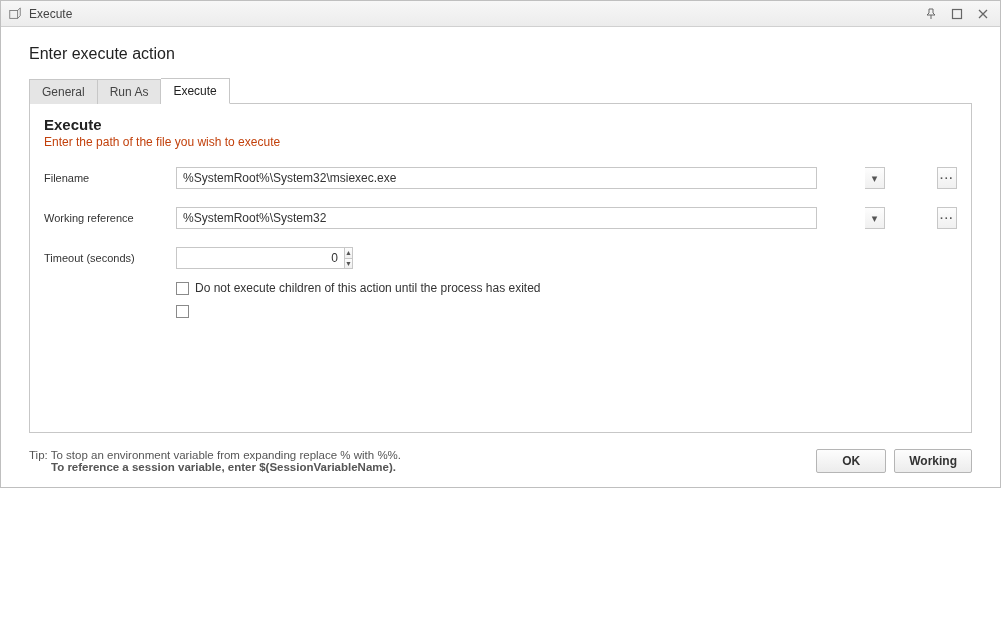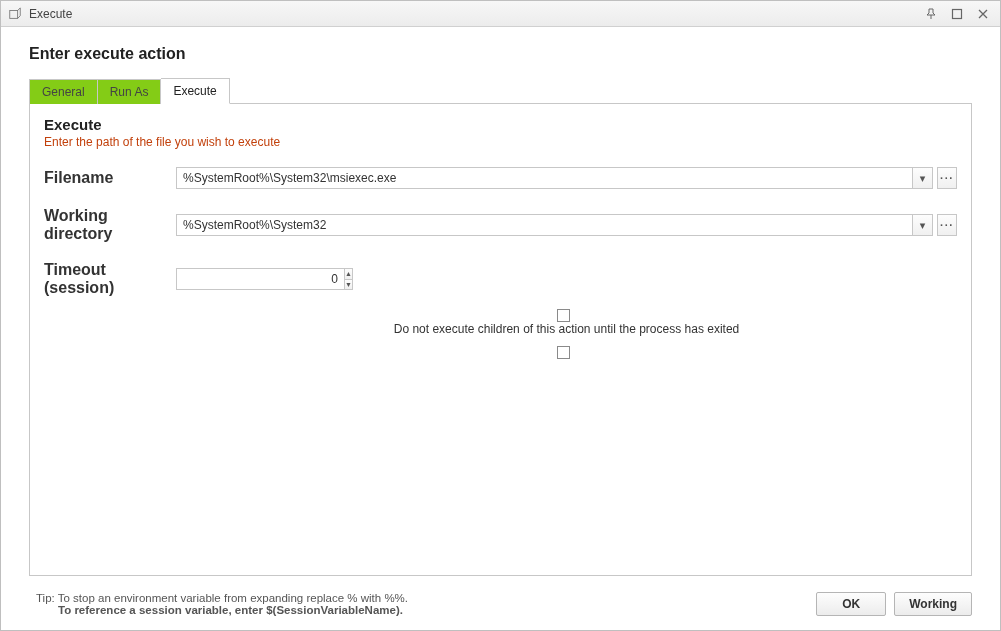--- a/index.html
+++ b/index.html
@@ -7,21 +7,21 @@
       font-family: "Segoe UI", Tahoma, sans-serif;
       font-size: 12px;
       background: #fff;
       color: #333;
       width: 1001px;
       height: 631px;
       overflow: hidden;
     }
     .window {
       width: 1001px;
-      height: 631px;
+      height: 488px;
       border: 1px solid #bfbfbf;
       background: #fff;
       display: flex;
       flex-direction: column;
     }
     .titlebar {
       height: 26px;
       background: linear-gradient(#f7f7f7, #ececec);
       border-bottom: 1px solid #d0d0d0;
       display: flex;
@@ -48,37 +48,37 @@
 
     .content {
       flex: 1;
       padding: 18px 28px 10px 28px;
       display: flex;
       flex-direction: column;
       overflow: hidden;
     }
     .page-title {
       font-size: 16px;
-      font-weight: 700;
+      font-weight: 400;
       color: #222;
       margin-bottom: 14px;
     }
 
     .tabs {
       display: flex;
       align-items: flex-end;
       border-bottom: 1px solid #c7c7c7;
       position: relative;
       z-index: 2;
     }
     .tab {
       padding: 5px 12px 5px 12px;
       border: 1px solid #c7c7c7;
       border-bottom: none;
-      background: #84cc16;
+      background: #e5e5e5;
       margin-right: 0px;
       position: relative;
       top: 1px;
       font-size: 12px;
       color: #444;
       cursor: pointer;
     }
     .tab + .tab { border-left: none; }
     .tab.active {
       background: #fff;
@@ -108,28 +108,29 @@
     }
 
     .form-row {
       display: flex;
       align-items: center;
       margin-bottom: 18px;
     }
     .form-row.tight { margin-bottom: 12px; }
     .form-label {
       width: 132px;
-      font-weight: 700;
-      color: #333;
-      font-size: 16px;
+      font-weight: 400;
+      color: #333;
+      font-size: 11px;
     }
     .form-control {
       flex: 1;
       display: flex;
       align-items: stretch;
+      gap: 48px;
     }
     .textinput {
       flex: 1;
       border: 1px solid #c7c7c7;
       padding: 3px 6px;
       font-size: 12px;
       font-family: inherit;
       color: #333;
       height: 22px;
     }
@@ -161,32 +162,31 @@
       background: linear-gradient(#fdfdfd,#f0f0f0);
     }
     .spinner-buttons div + div { border-top: 1px solid #c7c7c7; }
 
     .checkbox-row {
       display:flex; align-items:center;
       margin-left: 132px;
       margin-bottom: 10px;
       font-size: 12px;
       color: #333;
-      flex-direction: column;
     }
     .checkbox-row .chk {
       width:13px; height:13px; border:1px solid #8a8a8a; margin-right:6px;
       background: #fff;
       cursor: pointer;
     }
 
     .footer {
       display: flex;
       align-items: flex-end;
-      padding: 6px 28px 14px 35px;
+      padding: 6px 28px 14px 28px;
     }
     .tip {
       flex: 1;
       font-size: 11.5px;
       color: #555;
     }
     .tip .line2 { padding-left: 22px; display:block;font-weight:bold; }
     .btn {
       min-width: 70px;
       height: 24px;
@@ -248,31 +248,31 @@
       <div class="form-row">
         <div class="form-label">Filename</div>
         <div class="form-control">
           <input class="textinput" type="text" value="%SystemRoot%\System32\msiexec.exe" style="">
           <div class="combo-caret">▾</div>
           <div class="browse-btn">···</div>
         </div>
       </div>
 
       <div class="form-row">
-        <div class="form-label">Working directory</div>
+        <div class="form-label">Working reference</div>
         <div class="form-control">
           <input class="textinput" type="text" value="%SystemRoot%\System32" style="">
           <div class="combo-caret">▾</div>
           <div class="browse-btn">···</div>
         </div>
       </div>
 
 
       <div class="form-row tight">
-        <div class="form-label">Timeout (session)</div>
+        <div class="form-label">Timeout (seconds)</div>
         <div class="spinner">
           <input class="textinput" type="text" value="0" style="">
           <div class="spinner-buttons">
             <div>▲</div>
             <div>▼</div>
           </div>
         </div>
       </div>
 
       <div class="checkbox-row">

